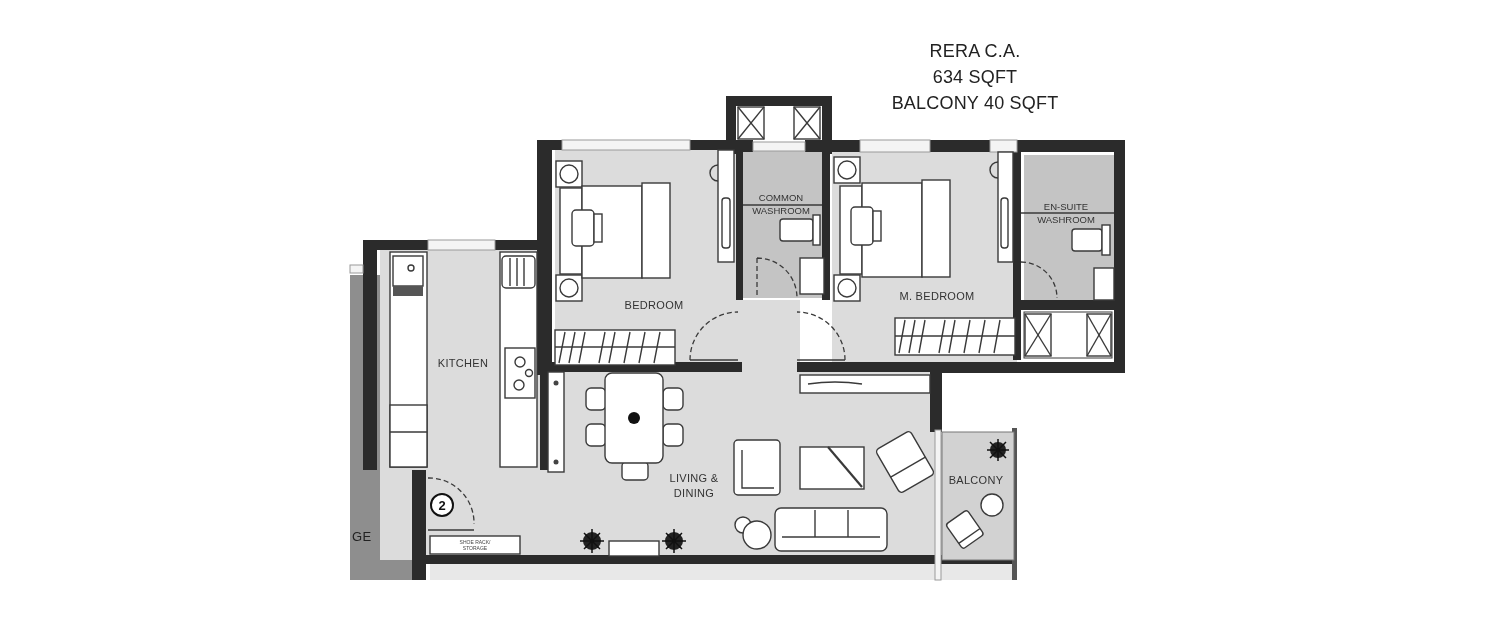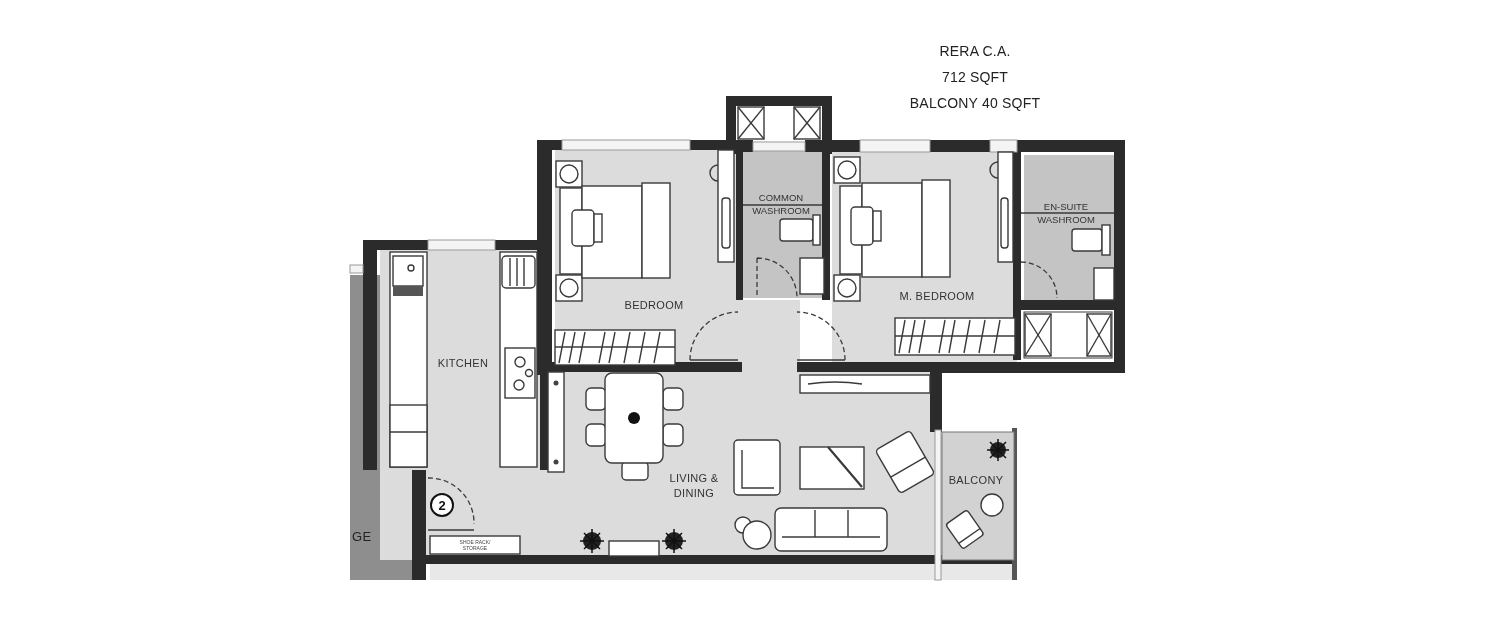--- a/index.html
+++ b/index.html
@@ -1,36 +1,36 @@
 <!DOCTYPE html>
 <html><head>
 <meta charset="utf-8">
 <style>
   html, body { margin: 0; padding: 0; background: #ffffff; }
   body { width: 1500px; height: 625px; position: relative; overflow: hidden; font-family: "Liberation Sans", sans-serif; }
-  .area-block { position: absolute; left: 860px; top: 38px; width: 230px; text-align: center; color: #222; font-size: 14px; line-height: 26px; font-family: "Liberation Sans", sans-serif; }
+  .area-block { position: absolute; left: 860px; top: 38px; width: 230px; text-align: center; color: #222; font-size: 18px; line-height: 26px; font-family: "Liberation Sans", sans-serif; }
   .area-block div { letter-spacing: 0.2px; }
   svg { position: absolute; left: 0; top: 0; }
   .lbl { font-family: "Liberation Sans", sans-serif; fill: #333; font-size: 11px; letter-spacing: 0.3px; }
   .lbl-sm { font-family: "Liberation Sans", sans-serif; fill: #333; font-size: 9.5px; }
   .lbl-tiny { font-family: "Liberation Sans", sans-serif; fill: #444; font-size: 5px; }
   .wall { fill: #2b2b2b; }
   .floor { fill: #dcdcdc; }
   .wet { fill: #c4c4c4; }
   .furn { fill: #ffffff; stroke: #3a3a3a; stroke-width: 1.4; }
   .line { stroke: #3a3a3a; stroke-width: 1.4; fill: none; }
   .door-arc { stroke: #3a3a3a; stroke-width: 1.3; fill: none; stroke-dasharray: 5 3; }
   .win { fill: #f4f4f4; stroke: #9a9a9a; stroke-width: 1; }
 </style>
 </head>
 <body>
 
 <div class="area-block">
   <div>RERA C.A.</div>
-  <div>712 SQFT</div>
+  <div>634 SQFT</div>
   <div>BALCONY 40 SQFT</div>
 </div>
 
 <svg width="1500" height="625" viewBox="0 0 1500 625">
 
   <rect x="350" y="275" width="30" height="305" fill="#8e8e8e"></rect>
   <rect x="350" y="475" width="62" height="105" fill="#8e8e8e"></rect>
   <text x="352" y="541" class="lbl" style="font-size:13px;fill:#222">GE</text>
 
   <g>

